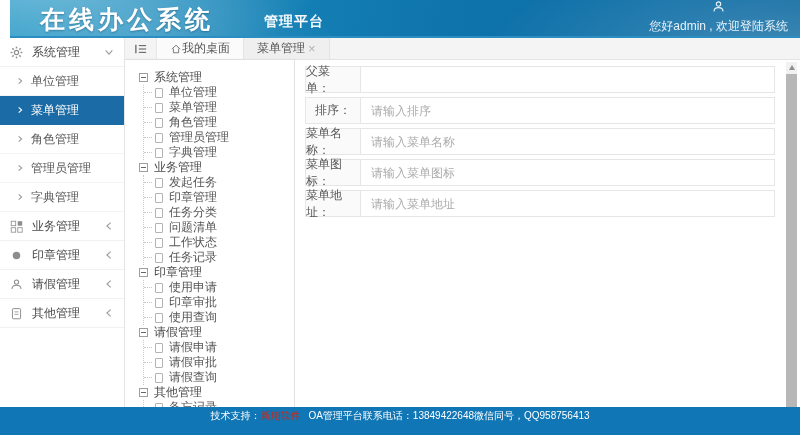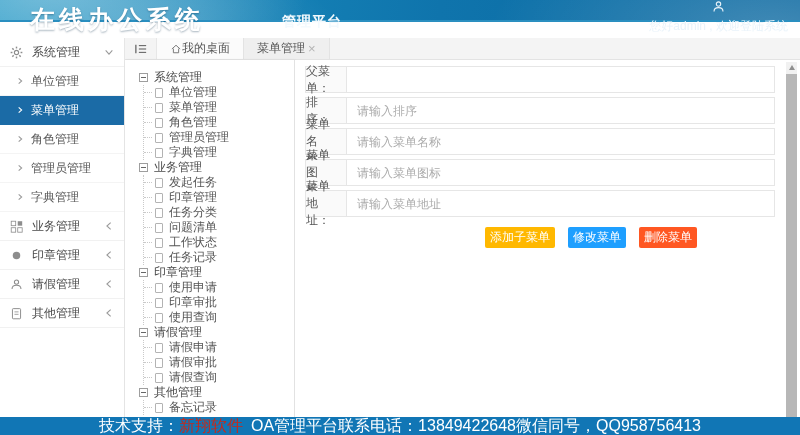--- a/index.html
+++ b/index.html
@@ -1,31 +1,31 @@
 <!DOCTYPE html>
 <html><head>
 <meta charset="utf-8">
 <style>
   * { margin:0; padding:0; box-sizing:border-box; }
   html,body { width:800px; height:435px; overflow:hidden; background:#fff;
     font-family:"Liberation Sans","DejaVu Sans",sans-serif; }
   body { position:relative; }
 
   
-  .header { position:absolute; top:0; left:0; right:0; height:22px;
+  .header { position:absolute; top:0; left:10px; right:0; height:38px;
     background:
       radial-gradient(ellipse 420px 170px at 6% -50%, rgba(255,255,255,.38), rgba(255,255,255,0) 62%),
       radial-gradient(ellipse 300px 120px at 20% 160%, rgba(255,255,255,.14), rgba(255,255,255,0) 60%),
       radial-gradient(ellipse 520px 200px at 97% 150%, rgba(255,255,255,.22), rgba(255,255,255,0) 55%),
       linear-gradient(96deg,#1d95c4 0%,#0f74ac 55%,#0b68a0 100%);
     border-bottom:2px solid #2a8fc0; }
   .header-title { position:absolute; left:30px; top:3px; font-size:25px; font-weight:bold;
     color:#fff; letter-spacing:4px; text-shadow:0 1px 2px rgba(0,40,70,.35); }
   .header-subtitle { position:absolute; left:254px; top:13px; font-size:14px; font-weight:bold;
-    color:#f2f9fd; letter-spacing:1px;margin-left:28px; }
+    color:#f2f9fd; letter-spacing:1px; }
   .user-menu { position:absolute; right:12px; top:0; height:36px; display:flex;
     align-items:center; gap:5px; color:#e9f3fa; font-size:12px; cursor:pointer;flex-direction:column; }
   .caret-down { width:0; height:0; border-left:4px solid transparent;
     border-right:4px solid transparent; border-top:5px solid #dceaf5; margin-left:3px; }
 
   
   .sidebar { position:absolute; top:38px; left:0; width:125px; bottom:18px;
     background:#fff; border-right:1px solid #e6e6e6; }
   .side-group { height:29px; display:flex; align-items:center; padding:0 10px;
     border-bottom:1px solid #f1f1f1; color:#494949; font-size:12px; cursor:pointer; }
@@ -62,21 +62,21 @@
   .tree-child { height:15px; display:flex; align-items:center; cursor:pointer; }
   .tree-child::before { content:""; width:8px; height:0; border-top:1px dotted #c9c9c9;
     margin-right:3px; flex:none; }
   .doc-icon { width:8px; height:10px; border:1px solid #b3b3b3; background:#fff;
     border-radius:1px; margin-right:6px; flex:none; }
 
   
   .form-panel { position:absolute; top:60px; left:295px; right:0; bottom:18px;
     background:#fff; padding:6px 25px 0 10px; }
   .form-row { display:flex; height:27px; margin-bottom:4px; }
-  .form-label { width:42px; background:#fafafa; border:1px solid #e6e6e6;
+  .form-label { width:56px; background:#fafafa; border:1px solid #e6e6e6;
     display:flex; align-items:center; justify-content:flex-end; padding-right:9px;
     font-size:12px; color:#555; flex:none; }
   .form-input { flex:1; border:1px solid #e6e6e6; border-left:none; background:#fff; }
   .form-input input { width:100%; height:100%; border:none; outline:none;
     font-size:12px; color:#0f766e; padding:0 10px; background:transparent;
     font-family:"Liberation Sans","DejaVu Sans",sans-serif; }
   .form-input input::placeholder { color:#ababab; }
   .btn-row { display:flex; gap:13px; margin-top:10px; padding-left:180px; }
   .btn { height:21px; padding:0 5px; border:none; border-radius:2px; color:#fff;
     font-size:12px; cursor:pointer; font-family:"Liberation Sans","DejaVu Sans",sans-serif; }
@@ -87,22 +87,22 @@
   
   .scrollbar { position:absolute; top:62px; right:3px; bottom:18px; width:11px;
     background:#f1f1f1; }
   .scroll-up { height:11px; display:flex; align-items:center; justify-content:center; cursor:pointer; }
   .scroll-up::after { content:""; width:0; height:0; border-left:3px solid transparent;
     border-right:3px solid transparent; border-bottom:5px solid #8f8f8f; }
   .scroll-thumb { position:absolute; top:12px; bottom:0; left:0; right:0;
     background:#b7b7b7; cursor:pointer; }
 
   
-  .footer { position:absolute; left:0; right:0; bottom:0; height:18px; line-height:18px;
-    background:#1176b5; color:#fff; font-size:16px; text-align:center; }
+  .footer { position:absolute; left:0; right:0; bottom:0; height:28px; line-height:18px;
+    background:#1176b5; color:#fff; font-size:10px; text-align:center; }
   .footer .vendor { color:#c22b1e; margin-right:8px; }
 </style>
 </head>
 <body>
 
 <div class="header">
   <div class="header-title">在线办公系统</div>
   <div class="header-subtitle">管理平台</div>
   <div class="user-menu">
     <span style="display:flex;">
@@ -406,25 +406,20 @@
   <div class="form-row">
     <div class="form-label">菜单图标：</div>
     <div class="form-input"><input type="text" placeholder="请输入菜单图标" style=""></div>
   </div>
 
   <div class="form-row">
     <div class="form-label">菜单地址：</div>
     <div class="form-input"><input type="text" placeholder="请输入菜单地址" style=""></div>
   </div>
 
-  <div class="btn-row">
-    <button class="btn btn-orange">添加子菜单</button>
-    <button class="btn btn-blue">修改菜单</button>
-    <button class="btn btn-red">删除菜单</button>
-  </div>
 
 </div>
 
 <div class="scrollbar">
   <div class="scroll-up"></div>
   <div class="scroll-thumb"></div>
 </div>
 
 <div class="footer">
   <span>技术支持：</span><span class="vendor">新翔软件</span><span>OA管理平台联系电话：13849422648微信同号，QQ958756413</span>

